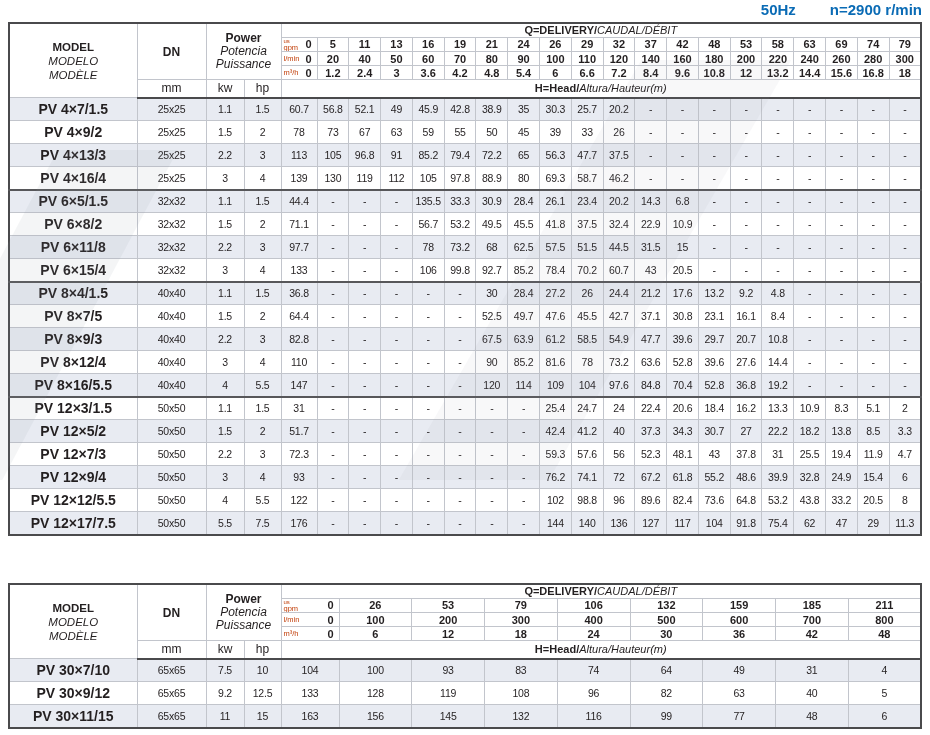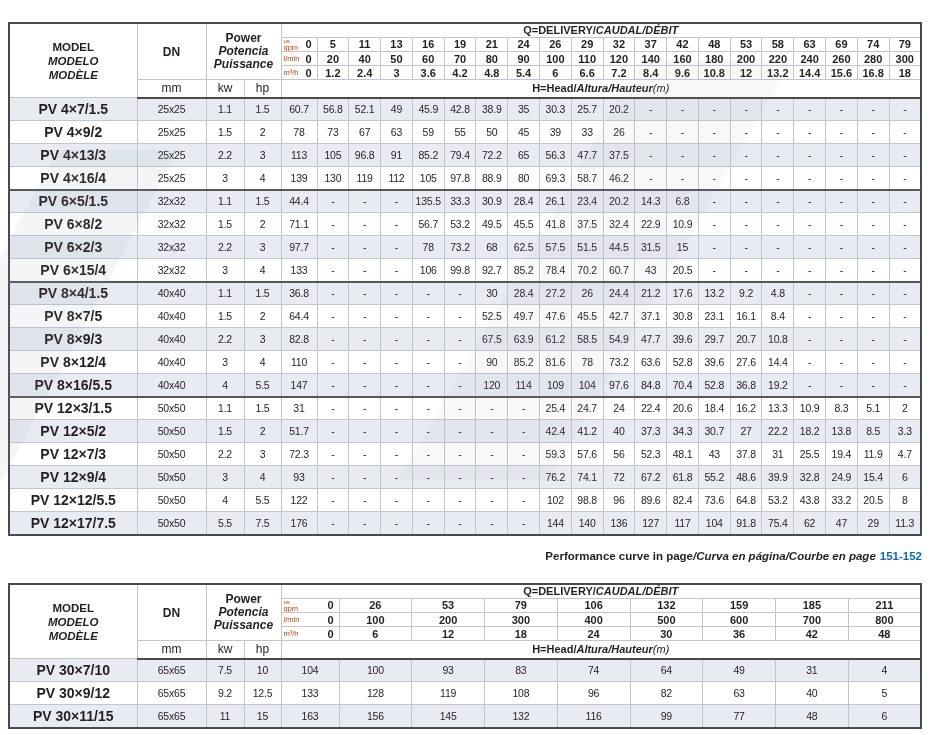--- a/index.html
+++ b/index.html
@@ -20,21 +20,21 @@
 
   th, td { border: 1px solid #c2c5cc; padding: 0; text-align: center; vertical-align: middle; font-weight: normal; overflow: hidden; white-space: nowrap; }
 
   
   .r-q th { height: 14px; }
   .flow th { height: 14px; }
   .r-h th { height: 18px; border-bottom: 2px solid #4a4a4c; }
 
   .model-h div { line-height: 14px; font-size: 11.5px; }
   .b  { font-weight: bold; font-style: normal; }
-  .bi { font-weight: bold; font-style: italic; }
+  .bi { font-weight: normal; font-style: italic; }
   .n  { font-weight: normal; font-style: italic; }
   .dn-h { font-size: 12px; font-weight: bold; text-align: center; }
   .power-h div { line-height: 13px; font-size: 12px; }
   .q-title { font-size: 11px; }
   .head-title { font-size: 11px; }
   .unit-sm { font-size: 12px; }
 
   .unit-cell { }
   .unit-cell .inner { display: flex; align-items: center; justify-content: flex-end; padding: 0 5px 0 2px; }
   .u-lbl { display: flex; flex-direction: column; align-items: flex-start; line-height: 1; margin-right: auto; color: #c2410c; }
@@ -53,20 +53,23 @@
   .note .pg { font-weight: bold; margin-left: 4px; }
 </style>
 </head>
 <body>
 
 <div class="stage">
 
   <div class="wm wm1"></div>
   <div class="wm wm2"></div>
 
+  <div class="topright" style="color: rgb(10, 107, 181);">
+    <span class="freq">50Hz</span><span>n=2900 r/min</span>
+  </div>
 
   <table class="pump-table" id="t1">
     <colgroup>
       <col style="width:128px">
         <col style="width:69px">
         <col style="width:38px">
         <col style="width:37px">
         <col style="width:36px">
       <col>
         <col>
@@ -349,21 +352,21 @@
           <td class="head-cell">10.9</td>
           <td class="head-cell">-</td>
           <td class="head-cell">-</td>
           <td class="head-cell">-</td>
           <td class="head-cell">-</td>
           <td class="head-cell">-</td>
           <td class="head-cell">-</td>
           <td class="head-cell">-</td>
         </tr>
         <tr class="shade">
-          <td class="model-cell">PV 6×2/3</td>
+          <td class="model-cell">PV 6×11/8</td>
           <td class="dn-cell">32x32</td>
           <td class="power-cell">2.2</td>
           <td class="power-cell">3</td>
           <td class="head-cell">97.7</td>
           <td class="head-cell">-</td>
           <td class="head-cell">-</td>
           <td class="head-cell">-</td>
           <td class="head-cell">78</td>
           <td class="head-cell">73.2</td>
           <td class="head-cell">68</td>
@@ -689,23 +692,20 @@
           <td class="head-cell">91.8</td>
           <td class="head-cell">75.4</td>
           <td class="head-cell">62</td>
           <td class="head-cell">47</td>
           <td class="head-cell">29</td>
           <td class="head-cell">11.3</td>
         </tr>
       </tbody>
   </table>
 
-  <div class="note">
-    <span class="b">Performance curve in page</span><span class="bi">/Curva en página/Courbe en page</span><span class="pg" style="color: rgb(10, 107, 181);">151-152</span>
-  </div>
 
   <table class="pump-table" id="t2">
     <colgroup>
       <col style="width:128px">
         <col style="width:69px">
         <col style="width:38px">
         <col style="width:37px">
         <col style="width:58px">
       <col>
         <col>

